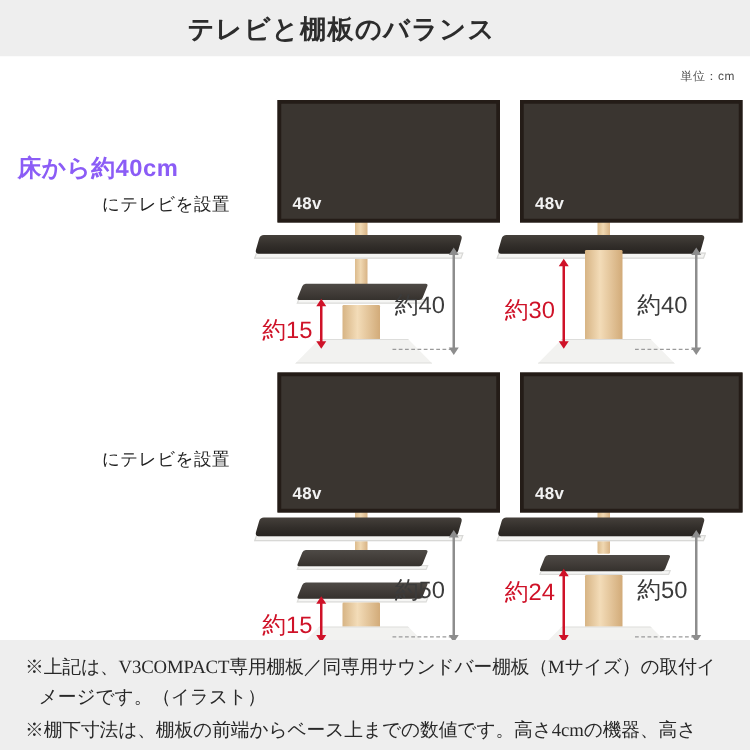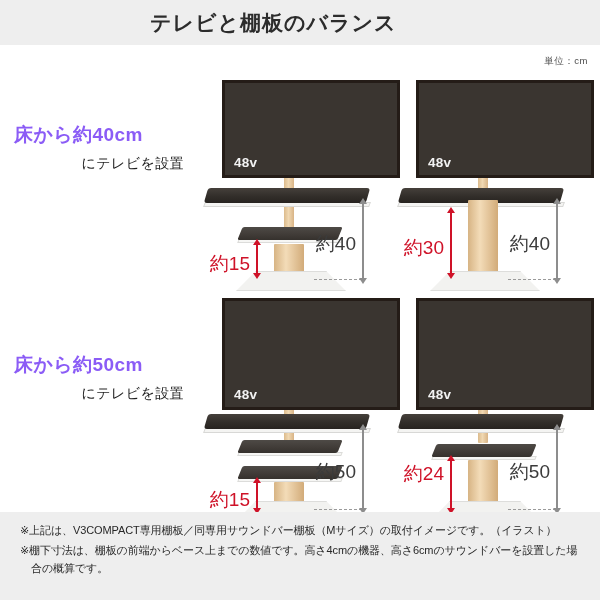--- a/index.html
+++ b/index.html
@@ -197,47 +197,47 @@
   
   .footer {
     position: absolute;
     left: 0; top: 512px;
     width: 600px; height: 88px;
     background: #eeeeee;
     padding-top: 10px;
     box-sizing: border-box;
   }
   .note {
-    font-size: 11px;
+    font-size: 15px;
     color: #282828;
     line-height: 1.62;
     margin: 0 0 0 20px;
     padding-right: 18px;
     letter-spacing: -0.1px;
     text-indent: -11px;
     padding-left: 11px;
+    font-family: Liberation Serif, serif;
   }
   .note + .note { margin-top: 2px; }
 </style>
 </head>
 <body>
 
 <div class="header">
   <div class="header-title">テレビと棚板のバランス</div>
 </div>
 
 <div class="unit-note">単位：cm</div>
 
 <div class="row-label" id="label-40">
   <span class="big">床から約40cm</span>
   <span class="small">にテレビを設置</span>
 </div>
 
 <div class="row-label" id="label-50">
-  <span class="big">床から約50cm</span>
   <span class="small">にテレビを設置</span>
 </div>
 
 <div class="diagram" id="diagram-1">
   <div class="pole pole-thin" style="left:88px; top:95px; height:68px;"></div>
   <div class="tv" style="top:8px; height:98px;">
     <span class="tv-label">48v</span>
   </div>
 
   <div class="soundbar-shelf" style="left:8px; top:130px; width:166px;"></div>

